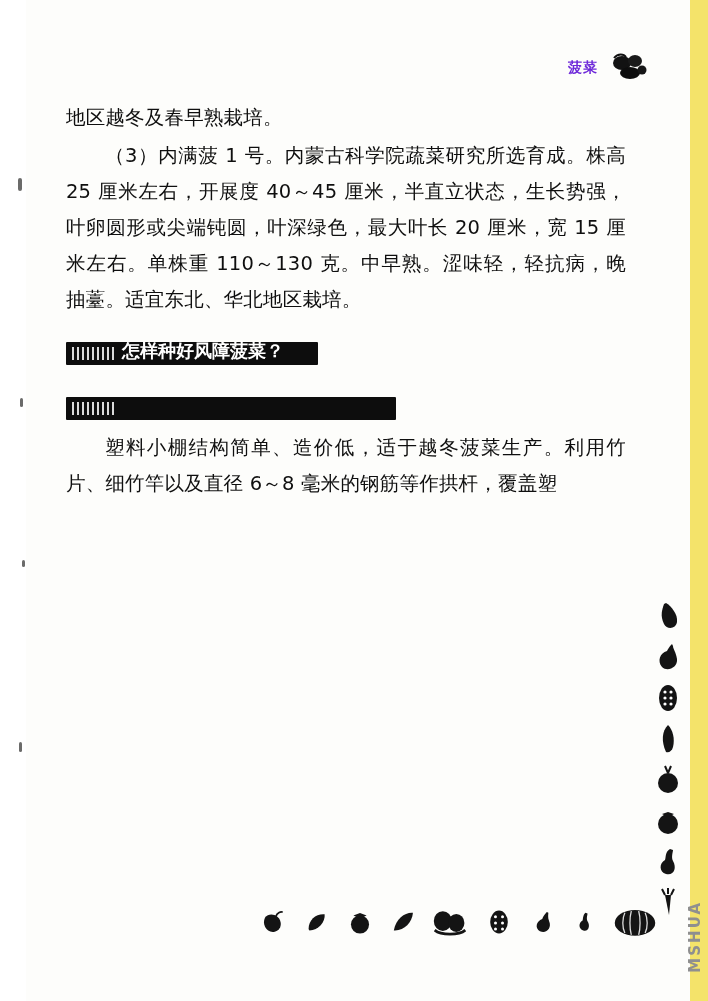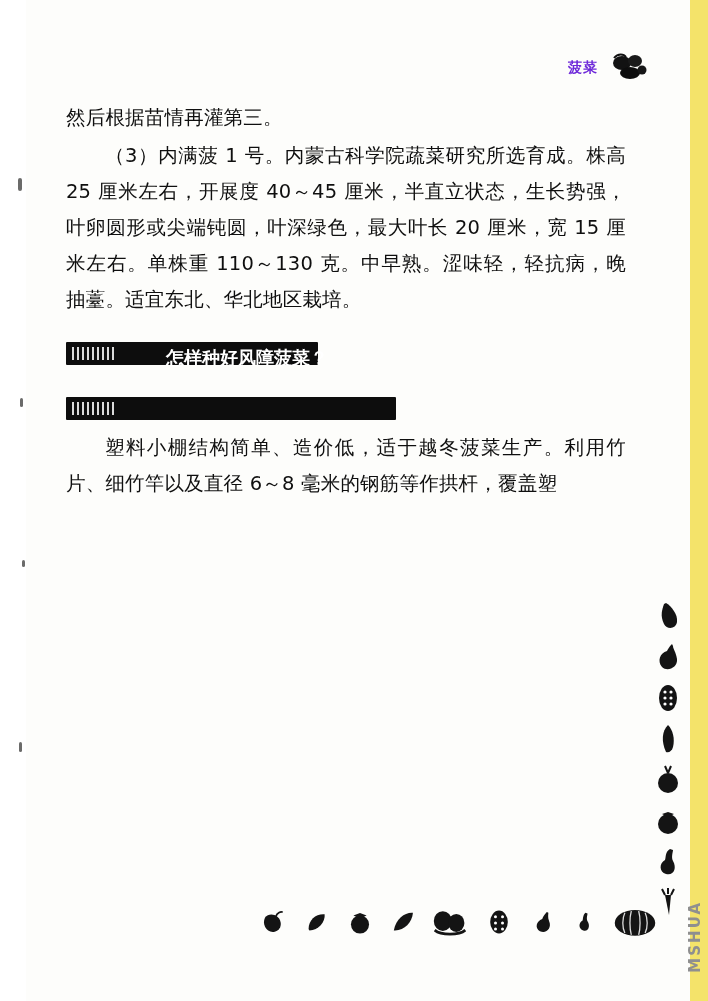--- a/index.html
+++ b/index.html
@@ -77,22 +77,21 @@
   p.indent { text-indent: 39px; }
 
   .gap-sm { height: 6px; }
 
   
   .qhead {
     position: relative;
     margin: 13px 0 6px 0;
     height: 30px;
     display: flex;
-    align-items: flex-end;
-    padding-left: 44px;
+    align-items: flex-start;
   }
   .qhead .band {
     position: absolute;
     left: 0;
     top: 3px;
     width: 252px;
     height: 23px;
     background: #0d0d0d;
     border-radius: 1px;
   }
@@ -188,21 +187,21 @@
         <ellipse cx="27" cy="9" rx="7" ry="6" fill="#1a1a1a"></ellipse>
         <ellipse cx="22" cy="21" rx="10" ry="6" fill="#0d0d0d"></ellipse>
         <path d="M6 6 C10 1, 16 2, 18 5" stroke="#111" stroke-width="2" fill="none"></path>
         <circle cx="34" cy="18" r="4.5" fill="#161616"></circle>
       </svg>
     </div>
   </div>
 
   <div class="content">
 
-    <p class="para">然后根据苗情再灌第三。</p>
+    <p class="para">地区越冬及春早熟栽培。</p>
     <p class="para indent">（3）内满菠 1 号。内蒙古科学院蔬菜研究所选育成。株高 25 厘米左右，开展度 40～45 厘米，半直立状态，生长势强，叶卵圆形或尖端钝圆，叶深绿色，最大叶长 20 厘米，宽 15 厘米左右。单株重 110～130 克。中早熟。涩味轻，轻抗病，晚抽薹。适宜东北、华北地区栽培。</p>
 
     <div class="gap-sm"></div>
 
     <div class="qhead">
       <div class="band"></div>
       <div class="qtext-tail" style="margin-left:56px;color:#ffffff;position:relative;z-index:2;">
         <span>怎样种好风障菠菜？</span>
       </div>
     </div>

